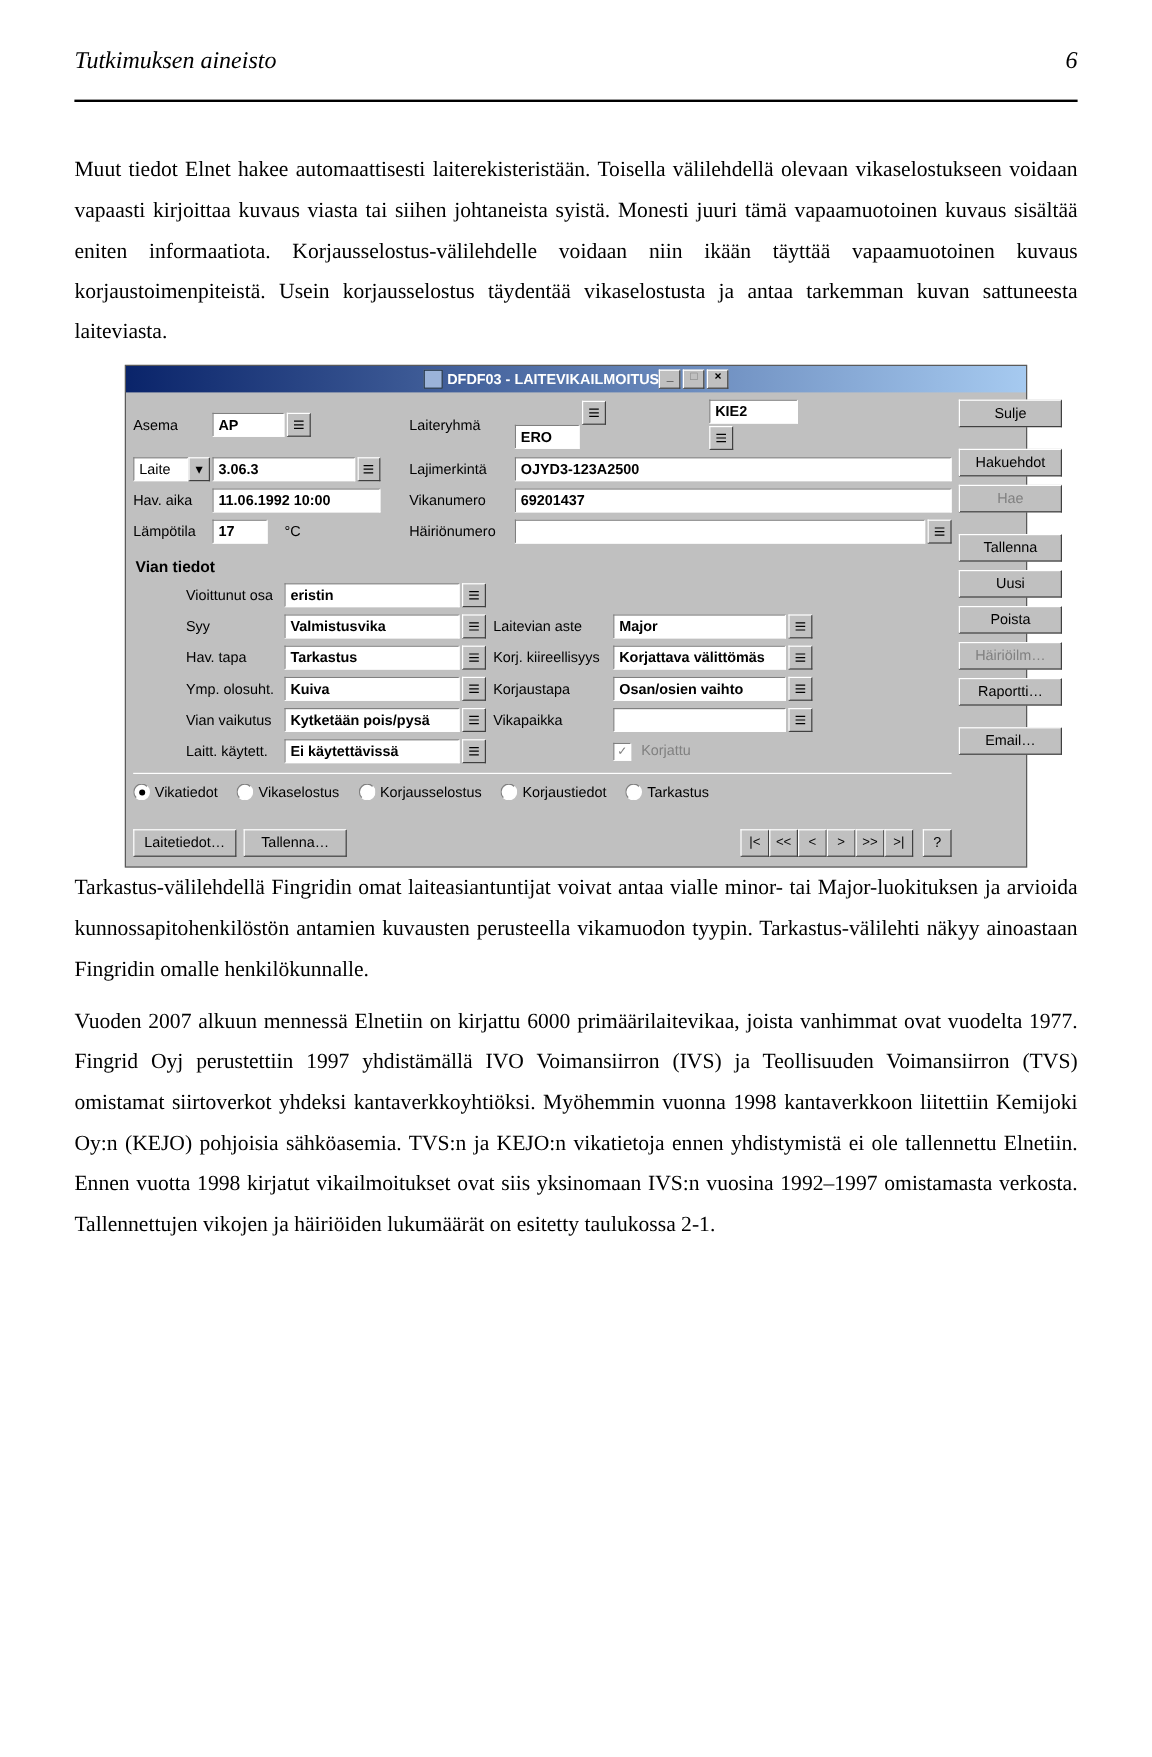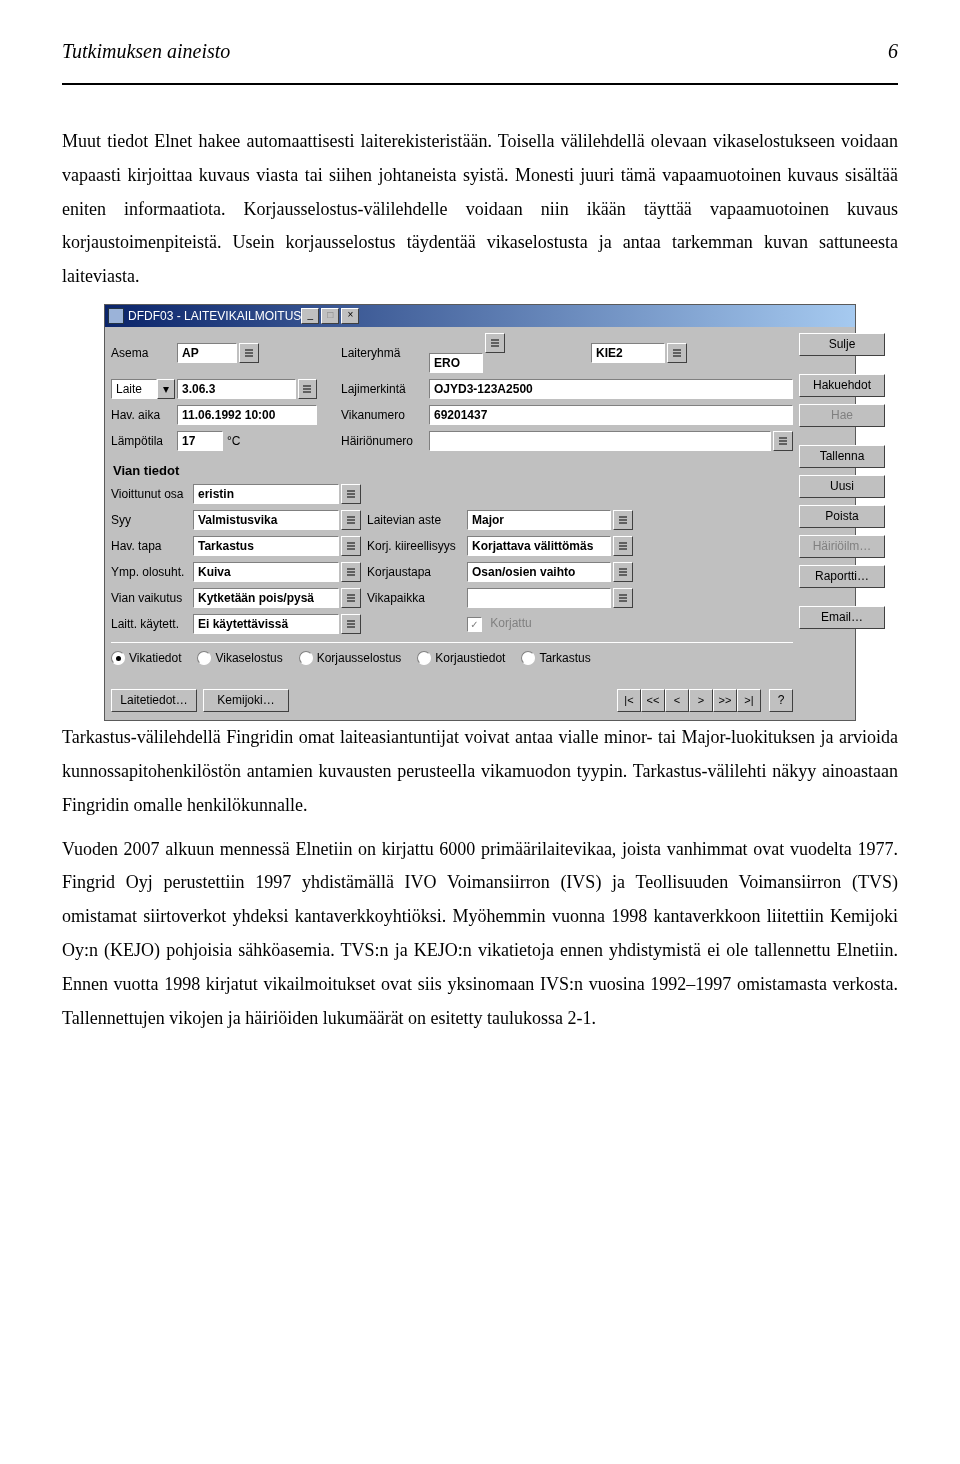--- a/index.html
+++ b/index.html
@@ -49,24 +49,24 @@
     margin: 6px auto 0 auto;
     background: #c0c0c0;
     border: 1px solid #5a5a5a;
     font-family: Tahoma, Arial, sans-serif;
     font-size: 12px;
     color: #000;
   }
   .titlebar {
     display: flex;
     align-items: center;
-    justify-content: flex-start;
+    justify-content: center;
     background: linear-gradient(to right, #0a246a, #a6caf0);
     color: #fff;
-    font-weight: normal;
+    font-weight: bold;
     padding: 2px 3px;
     height: 18px;
   }
   .titlebar .left { display: flex; align-items: center; gap: 4px; }
   .tb-icon {
     width: 14px; height: 14px;
     background: #9bb3d9; border: 1px solid #234;
   }
   .win-btns { display: flex; gap: 2px; }
   .win-btn {
@@ -130,20 +130,21 @@
   .right-col .btn { width: 84px; }
   .section-head {
     font-weight: bold; font-size: 13px;
     margin: 12px 0 6px 2px;
   }
   .grid-mid {
     display: grid;
     grid-template-columns: 80px 146px 24px 98px 144px 24px;
     row-gap: 6px; column-gap: 2px;
     align-items: center;
+    margin-left: 44px;
   }
   .top-area { display: flex; }
   .top-left { flex: 1; }
   .chk {
     width: 13px; height: 13px;
     background: #fff;
     border-top: 1px solid #808080; border-left: 1px solid #808080;
     border-right: 1px solid #fff; border-bottom: 1px solid #fff;
     display: inline-flex; align-items: center; justify-content: center;
     margin-right: 5px; vertical-align: middle;
@@ -216,21 +217,21 @@
             <span class="lbl">Laiteryhmä</span>
             <div style="display:flex;gap:2px;">
               <div class="inp" style="width:44px;margin-top:20px;">ERO</div>
               <div class="picker">
                   <svg viewBox="0 0 10 10">
                     <path d="M1 2h8M1 5h8M1 8h8" stroke="#000" stroke-width="1"></path>
                   </svg>
                 </div>
             </div>
             <span></span>
-            <div style="display:flex;gap:2px;">
+            <div style="display:flex;gap:2px;flex-direction:column;">
               <div class="inp" style="width:64px;">KIE2</div>
               <div class="picker">
                   <svg viewBox="0 0 10 10">
                     <path d="M1 2h8M1 5h8M1 8h8" stroke="#000" stroke-width="1"></path>
                   </svg>
                 </div>
             </div>
             <span></span>
 
             <div class="combo" style="width:64px;">
@@ -249,21 +250,21 @@
             <span class="lbl">Lajimerkintä</span>
             <div class="inp" style="grid-column: span 4;">OJYD3-123A2500</div>
 
             <span class="lbl">Hav. aika</span>
             <div class="inp">11.06.1992 10:00</div>
             <span></span>
             <span class="lbl">Vikanumero</span>
             <div class="inp" style="grid-column: span 4;">69201437</div>
 
             <span class="lbl">Lämpötila</span>
-            <div style="display:flex;gap:4px;align-items:center;">
+            <div style="display:flex;gap:14px;align-items:center;">
               <div class="inp" style="width:36px;">17</div>
               <span class="lbl">°C</span>
             </div>
             <span></span>
             <span class="lbl">Häiriönumero</span>
             <div style="display:flex;gap:2px;grid-column: span 4;">
               <div class="inp norm" style="flex:1;"></div>
               <div class="picker">
                   <svg viewBox="0 0 10 10">
                     <path d="M1 2h8M1 5h8M1 8h8" stroke="#000" stroke-width="1"></path>
@@ -382,21 +383,21 @@
               </div>
             <div class="radio-item">
                 <span class="radio"></span>
                 <span>Tarkastus</span>
               </div>
           </div>
 
           <div class="bottom-bar">
             <div class="lr-btns">
               <div class="btn">Laitetiedot…</div>
-              <div class="btn">Kemijoki…</div>
+              <div class="btn">Tallenna…</div>
             </div>
             <div style="display:flex;">
               <div class="nav-btns">
                 <div class="btn">|&lt;</div>
                 <div class="btn">&lt;&lt;</div>
                 <div class="btn">&lt;</div>
                 <div class="btn">&gt;</div>
                 <div class="btn">&gt;&gt;</div>
                 <div class="btn">&gt;|</div>
               </div>

